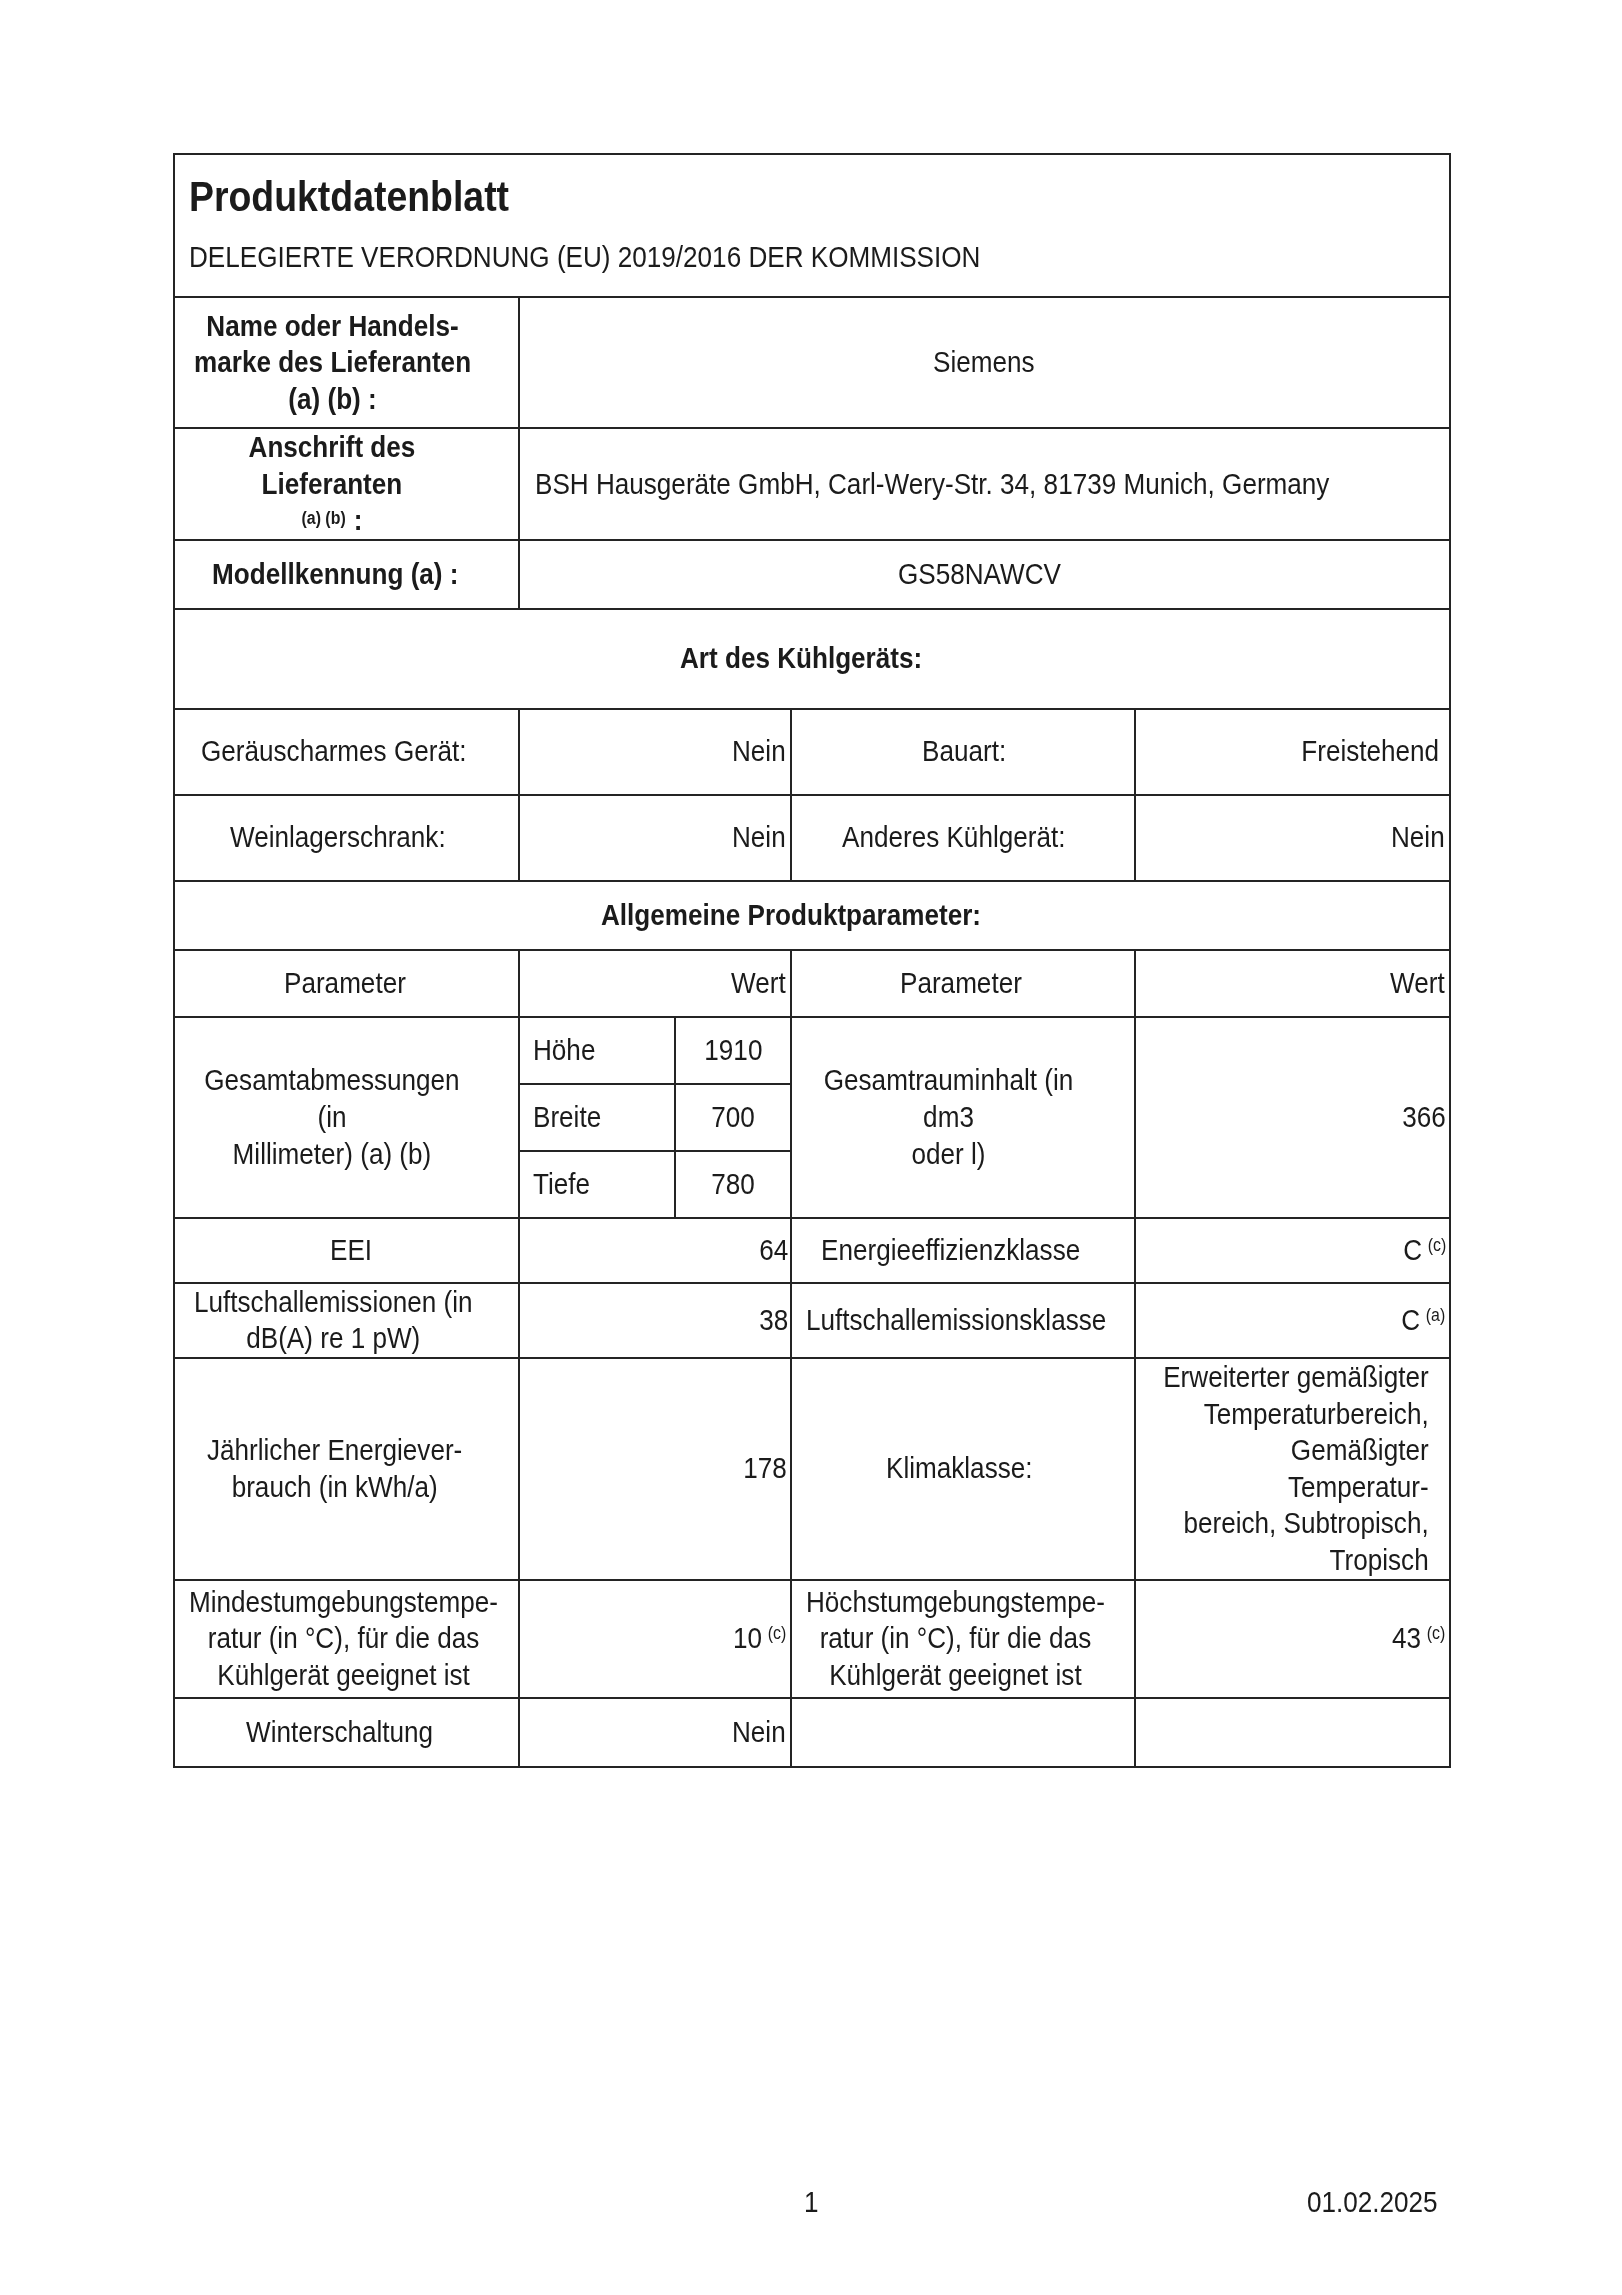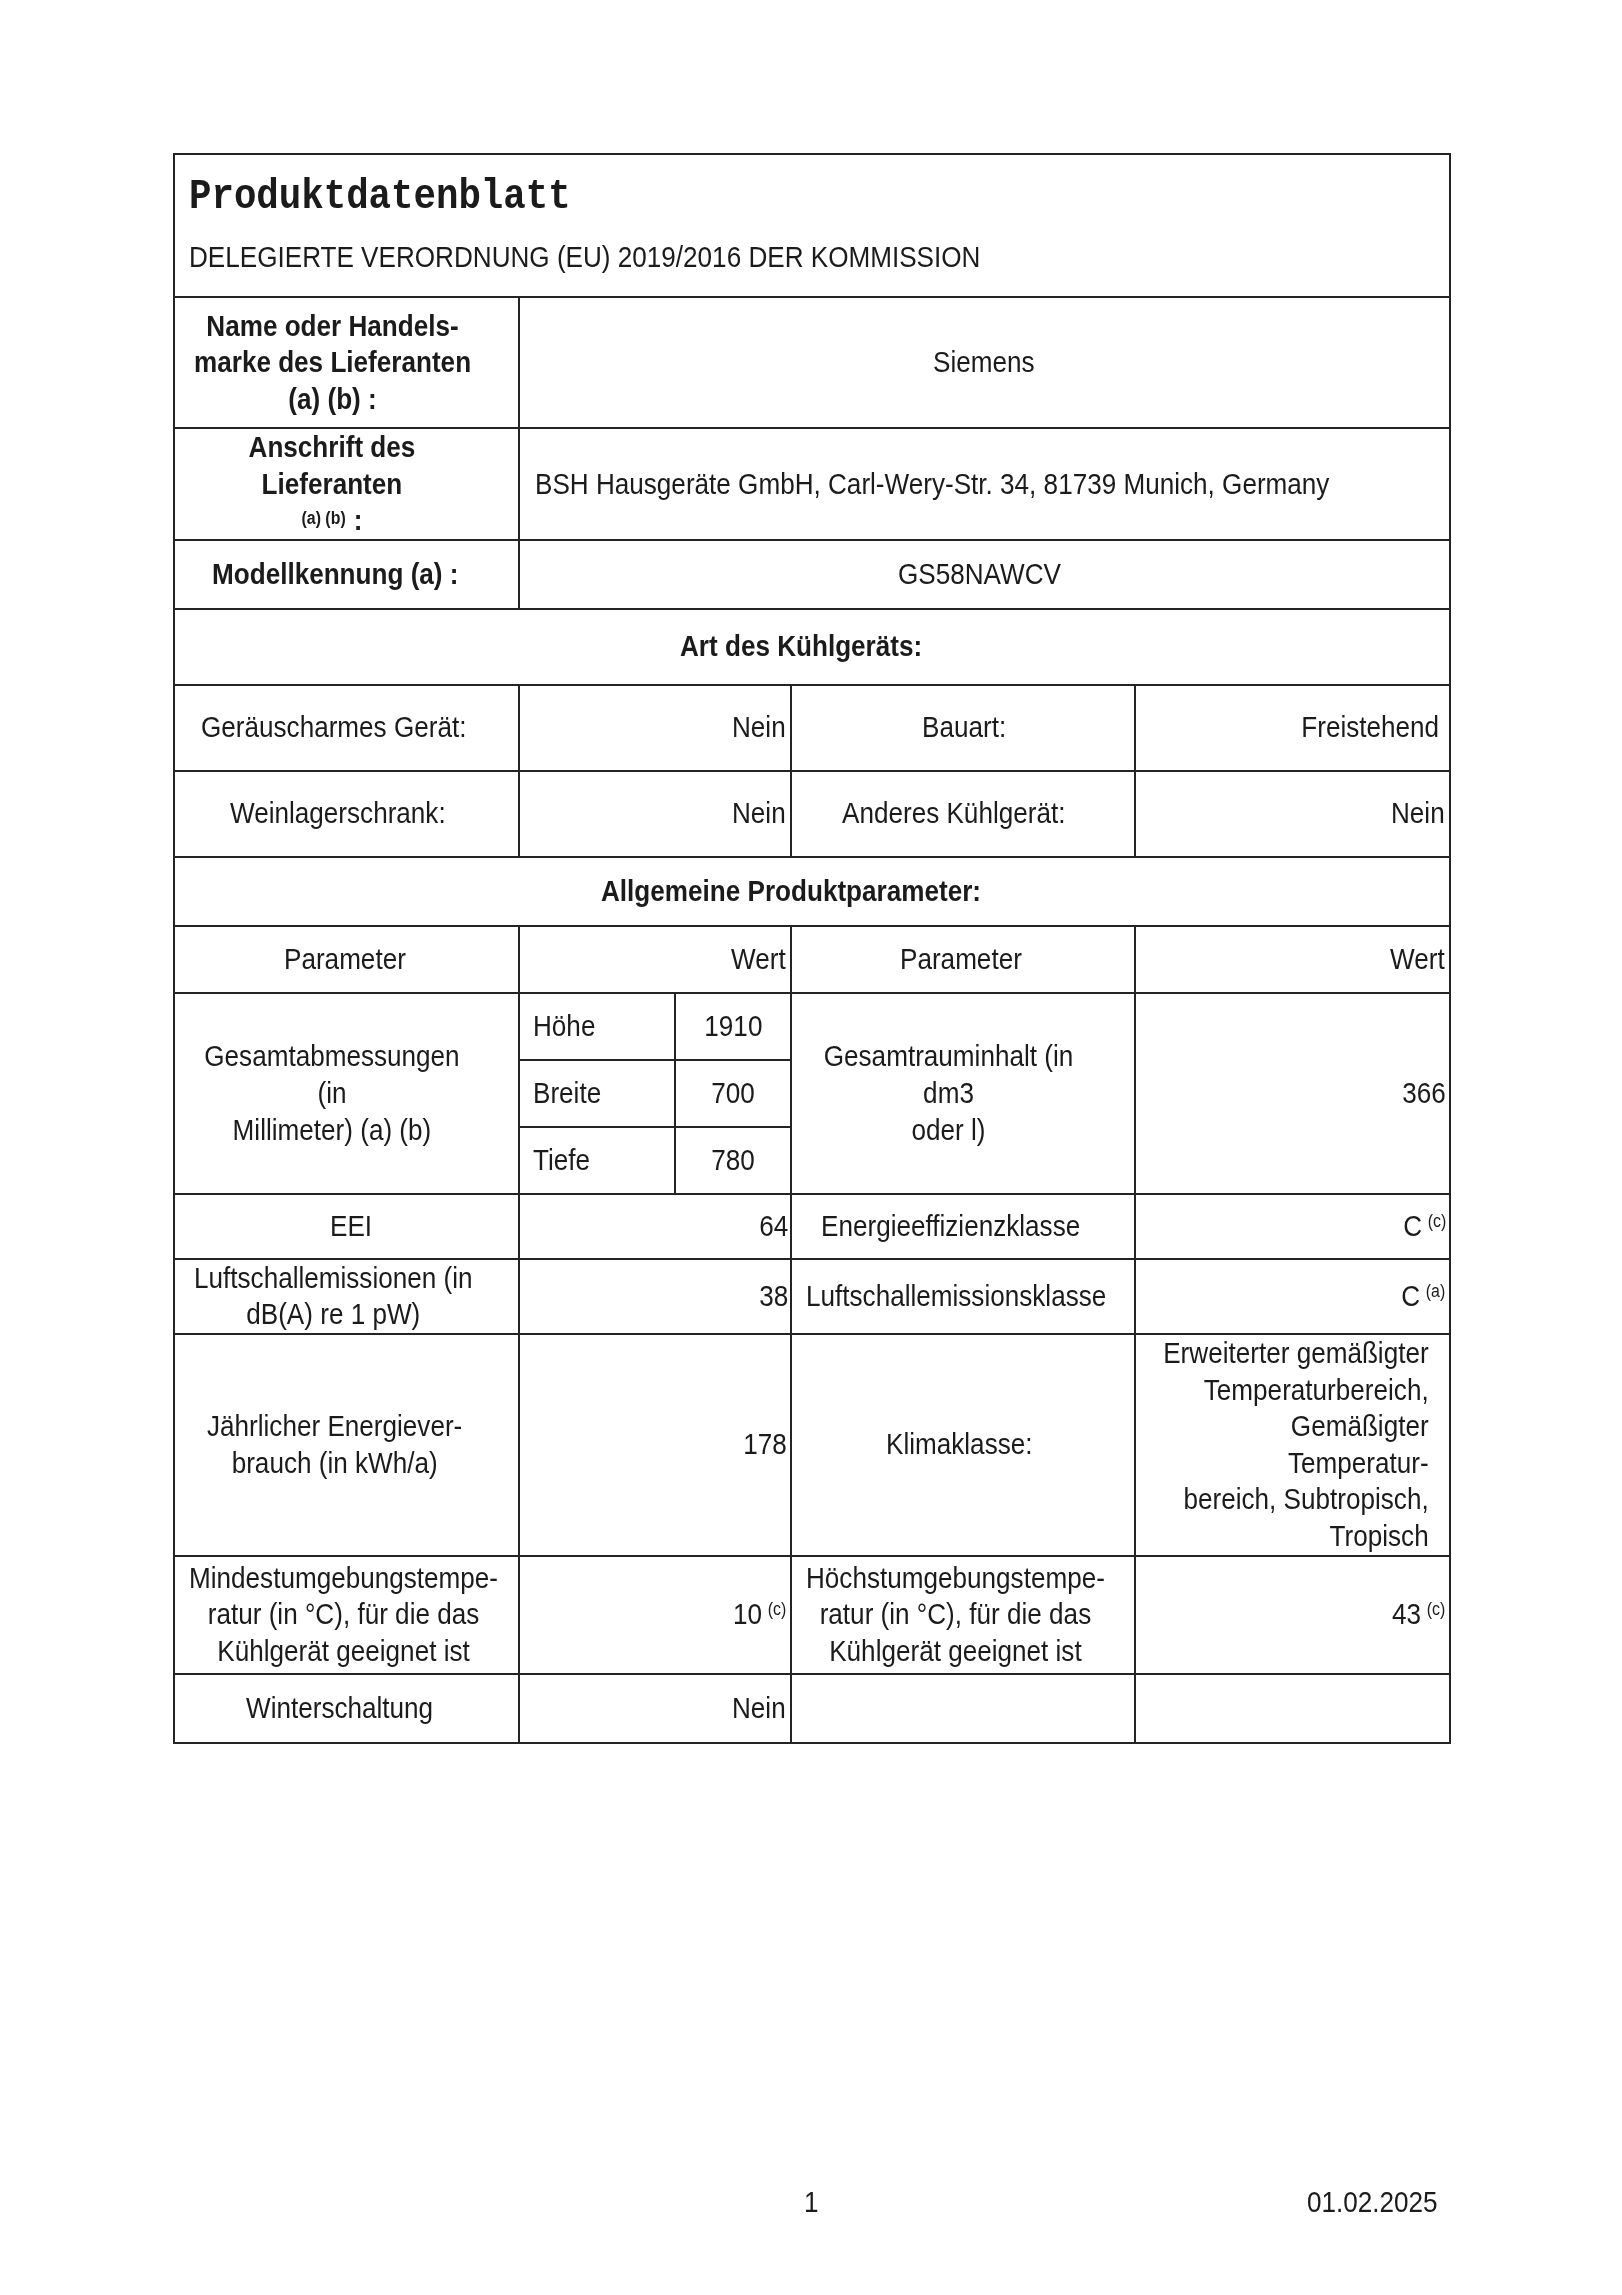--- a/index.html
+++ b/index.html
@@ -36,31 +36,31 @@
     transform:scaleX(0.87);
     transform-origin:0 50%;
     white-space:pre-line;
   }
   .t-c { transform-origin:50% 50%; }
   sup.fn { font-size:18.3px; vertical-align:9.2px; margin-left:6.5px; }
   small.fn2 { font-size:18.3px; vertical-align:5.9px; }
   .colon { margin-left:9.2px; }
   
   td.titleblock { vertical-align:top; padding:17px 6.5px 13px 14.4px; }
-  .doc-title { font-size:43px; font-weight:bold; line-height:1.15;font-family:Liberation Mono, monospace; }
+  .doc-title { font-size:43px; font-weight:bold; line-height:1.15; }
   .doc-sub { font-size:30px; margin-top:18px; }
   
   .dim-n { text-align:left; padding-left:13px; }
   .dim-v { text-align:center; }
   
   tr.r-title   { height:143px; }
   tr.r-name    { height:131px; }
   tr.r-addr    { height:88px; }
   tr.r-model   { height:69px; }
-  tr.r-arthead { height:76px;border-radius:9px; }
+  tr.r-arthead { height:100px;border-radius:9px; }
   tr.r-art     { height:86px; }
   tr.r-allg    { height:69px; }
   tr.r-cols    { height:67px; }
   tr.r-dim     { height:67px; }
   tr.r-eei     { height:65px; }
   tr.r-luft    { height:68px; }
   tr.r-energy  { height:196px; }
   tr.r-temp    { height:118px; }
   tr.r-winter  { height:69px; }
   

